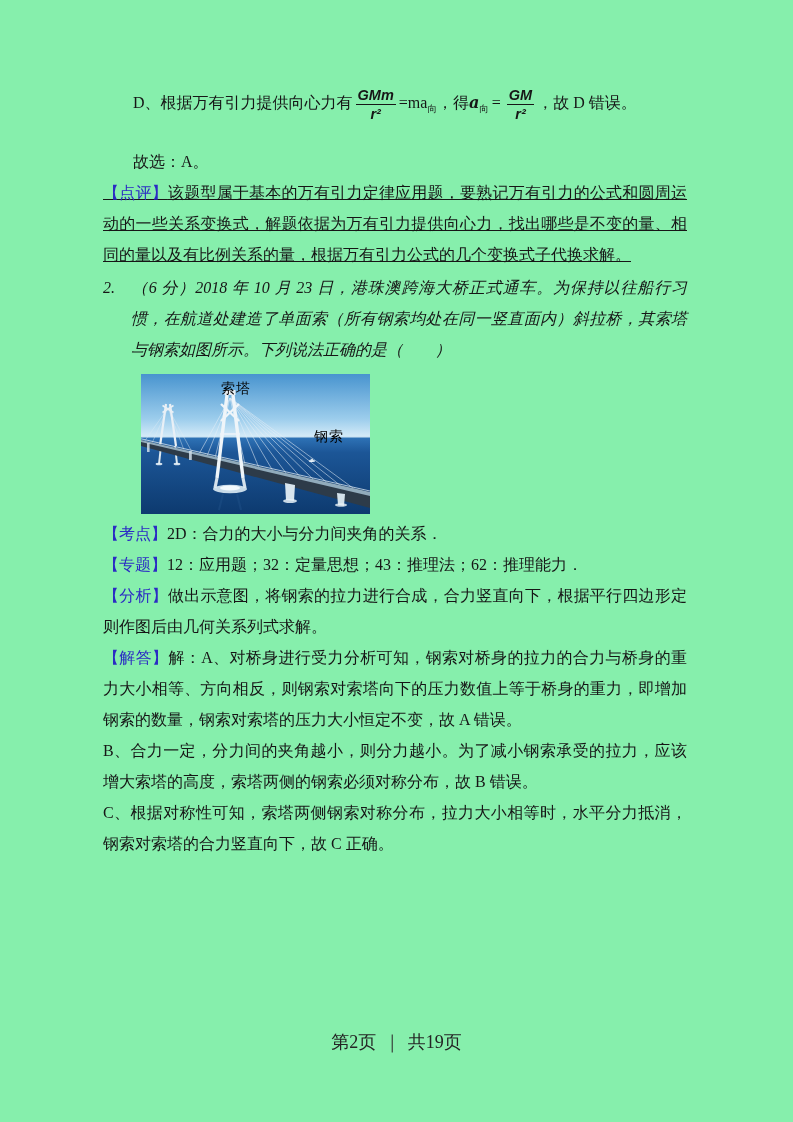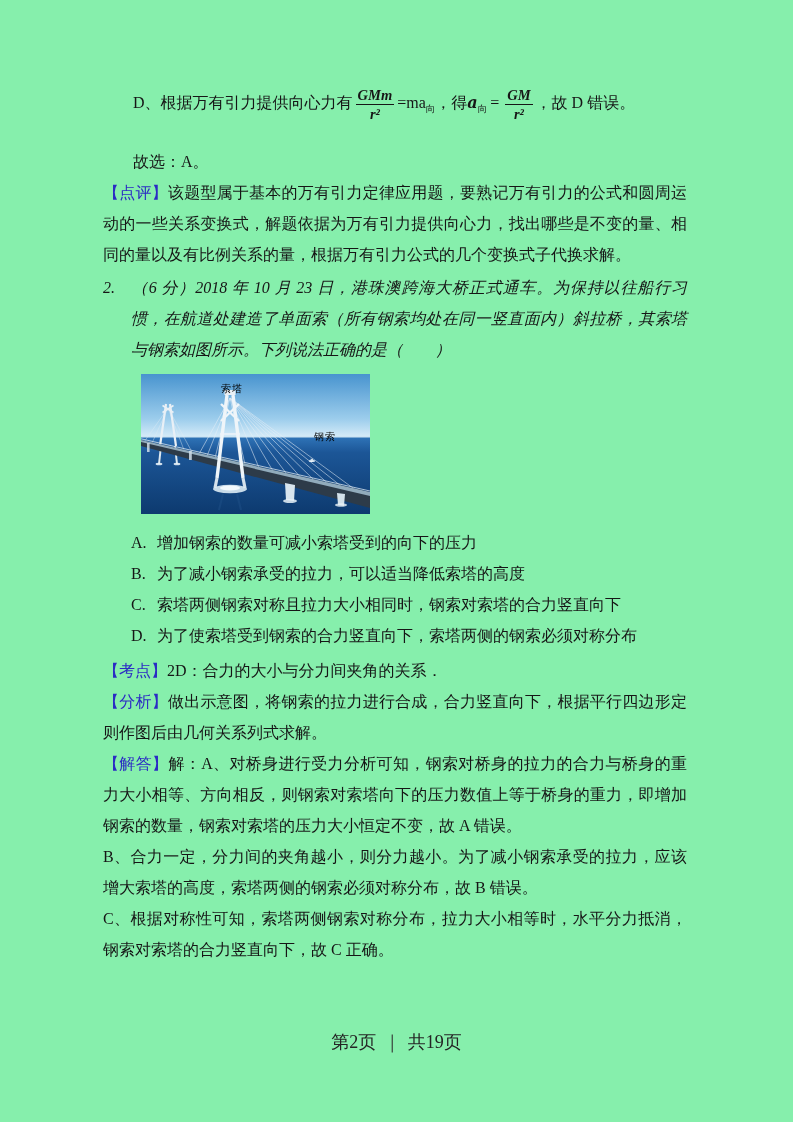--- a/index.html
+++ b/index.html
@@ -8,38 +8,38 @@
     font-family:"Liberation Serif","DejaVu Serif",serif;color:#161616;
   }
   .content{
     position:absolute;left:103px;top:86px;width:584px;
     font-size:16px;line-height:31px;text-align:justify;text-justify:inter-character;
   }
   .para{margin:0;}
   .indent1{margin-left:30px;}
   .formula-para{margin-bottom:20px;line-height:34px;}
   .answer-para{margin-bottom:0;}
-  .comment-para{margin-bottom:2px;}
+  .comment-para{margin-bottom:2px;text-decoration:underline;}
   .tag{color:#2b2bc4;}
   .q-stem{padding-left:28px;text-indent:-28px;font-style:italic;}
   .qnum{display:inline-block;width:28px;text-indent:0;}
   .figure{position:relative;width:229px;height:140px;margin:9px 0 0 38px;}
   .figure svg{position:absolute;left:0;top:0;}
-  .fig-label{position:absolute;font-size:10px;line-height:16px;color:#000;letter-spacing:1px;white-space:nowrap;}
+  .fig-label{position:absolute;font-size:14px;line-height:16px;color:#000;letter-spacing:1px;white-space:nowrap;}
   .label-tower{left:80px;top:7px;}
   .label-cable{left:146px;top:55px;margin-left:27px;}
   .options{margin-top:13px;}
   .opt{margin-left:28px;}
   .opt-key{display:inline-block;min-width:26px;}
   .meta-first{margin-top:4px;}
   
   .frac{
     display:inline-flex;flex-direction:column;align-items:center;vertical-align:middle;
     margin:0 3px;font-size:14.5px;line-height:1.25;font-style:italic;font-weight:600;
-    font-family:Liberation Serif, serif;
+    font-family:Liberation Sans, sans-serif;
   }
   .frac .num{border-bottom:1.2px solid #161616;padding:0 2px;}
   .frac .den{padding:0 2px;}
   .mvar{font-style:italic;font-weight:600;font-family:"DejaVu Serif",serif;}
   .msub{font-size:9.5px;vertical-align:-4px;}
   .eqsign{margin:0 3px;}
   .footer{
     position:absolute;left:0;right:0;top:1032px;text-align:center;
     font-size:18px;line-height:20px;color:#242424;
   }
@@ -144,29 +144,24 @@
         <line x1="82" y1="120" x2="78" y2="136" stroke="#1e4f86" stroke-width="2" opacity="0.55"></line>
         <line x1="96" y1="120" x2="100" y2="136" stroke="#1e4f86" stroke-width="2" opacity="0.55"></line>
 
         <ellipse cx="171" cy="87" rx="3.2" ry="1.1" fill="#eef5fa"></ellipse>
         <rect x="169.6" y="84.8" width="2.4" height="1.6" fill="#cfdde8"></rect>
       </svg>
       <span class="fig-label label-tower">索塔</span>
       <span class="fig-label label-cable">钢索</span>
     </div>
 
-    <div class="options">
-      <p class="para opt"><span class="opt-key">A.</span><span>增加钢索的数量可减小索塔受到的向下的压力</span></p>
-      <p class="para opt"><span class="opt-key">B.</span><span>为了减小钢索承受的拉力，可以适当降低索塔的高度</span></p>
-      <p class="para opt"><span class="opt-key">C.</span><span>索塔两侧钢索对称且拉力大小相同时，钢索对索塔的合力竖直向下</span></p>
-      <p class="para opt"><span class="opt-key">D.</span><span>为了使索塔受到钢索的合力竖直向下，索塔两侧的钢索必须对称分布</span></p>
-    </div>
 
     <p class="para meta-first"><span class="tag">【考点】</span><span>2D：合力的大小与分力间夹角的关系．</span></p>
 
+    <p class="para"><span class="tag">【专题】</span><span>12：应用题；32：定量思想；43：推理法；62：推理能力．</span></p>
 
     <p class="para"><span class="tag">【分析】</span><span>做出示意图，将钢索的拉力进行合成，合力竖直向下，根据平行四边形定则作图后由几何关系列式求解。</span></p>
 
     <p class="para"><span class="tag">【解答】</span><span>解：A、对桥身进行受力分析可知，钢索对桥身的拉力的合力与桥身的重力大小相等、方向相反，则钢索对索塔向下的压力数值上等于桥身的重力，即增加钢索的数量，钢索对索塔的压力大小恒定不变，故 A 错误。</span></p>
     <p class="para">B、合力一定，分力间的夹角越小，则分力越小。为了减小钢索承受的拉力，应该增大索塔的高度，索塔两侧的钢索必须对称分布，故 B 错误。</p>
     <p class="para">C、根据对称性可知，索塔两侧钢索对称分布，拉力大小相等时，水平分力抵消，钢索对索塔的合力竖直向下，故 C 正确。</p>
 
   </div>
 
   <div class="footer">

